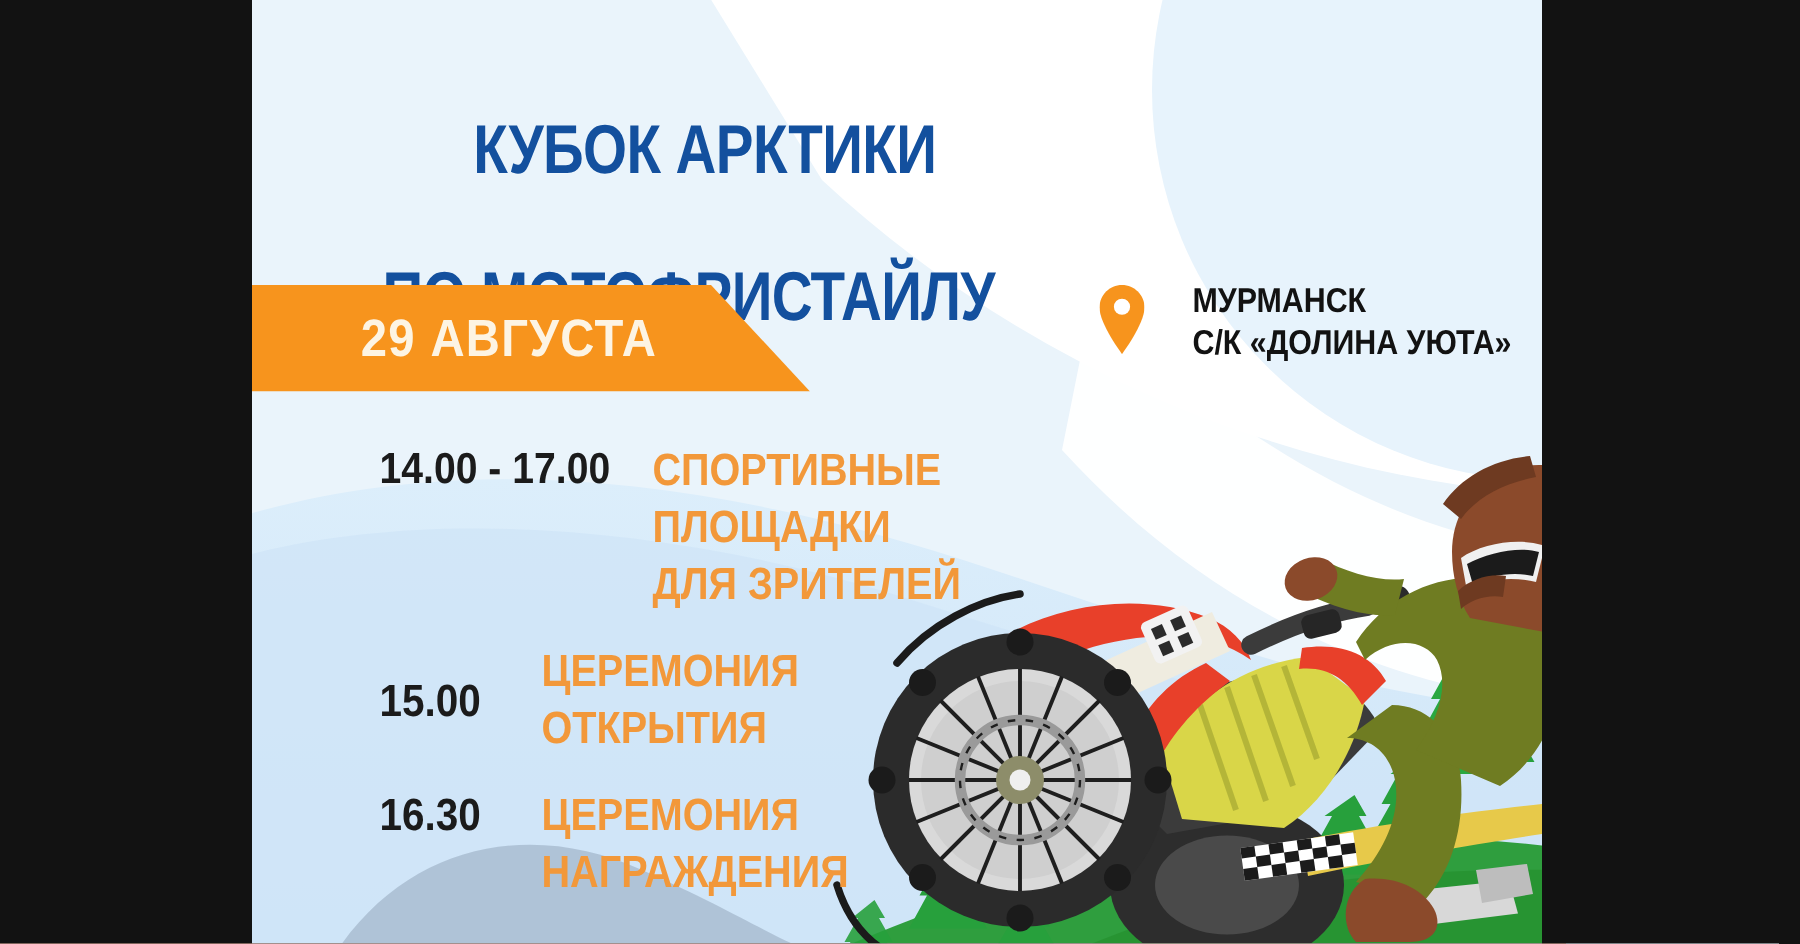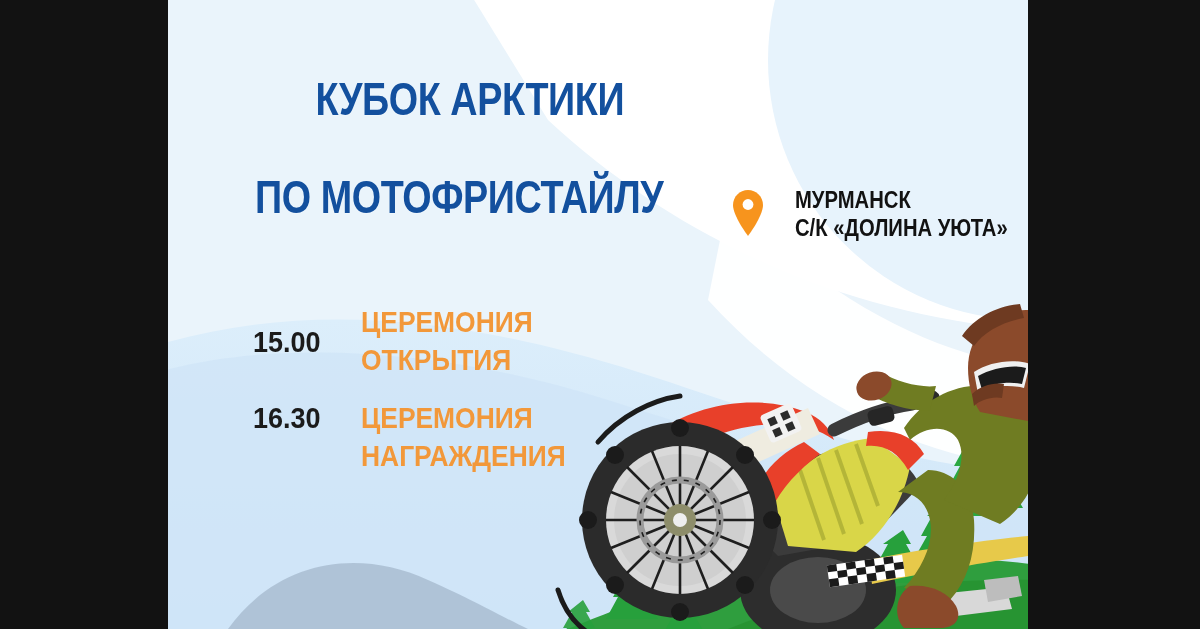--- a/index.html
+++ b/index.html
@@ -268,33 +268,44 @@
           <path d="M804,394 C812,386 826,382 836,384 L834,398 C824,396 812,400 806,406 Z" fill="#6e3a21"></path>
         </g>
       </g>
     </svg>
 
     <div class="title">
       <span>КУБОК АРКТИКИ</span>
       <span class="l2">ПО МОТОФРИСТАЙЛУ</span>
     </div>
 
+    <div class="ribbon-wrap">
+      <svg class="ribbon-shape" viewBox="0 0 380 71" preserveAspectRatio="none" xmlns="http://www.w3.org/2000/svg">
+        <polygon points="0,0 306,0 372,71 0,71" fill="#f7941d"></polygon>
+      </svg>
+      <div class="ribbon-label">29 АВГУСТА</div>
+    </div>
 
     <div class="loc">
       <svg class="pin" viewBox="0 0 30 46" xmlns="http://www.w3.org/2000/svg">
         <path d="M15,0 C6.7,0 0,6.7 0,15 C0,26 15,46 15,46 C15,46 30,26 30,15 C30,6.7 23.3,0 15,0 Z" fill="#f7941d"></path>
         <circle cx="15" cy="14.5" r="5.4" fill="#ffffff"></circle>
       </svg>
       <div class="loc-text">
         <div>МУРМАНСК</div>
         <div>С/К «ДОЛИНА УЮТА»</div>
       </div>
     </div>
 
     <div class="schedule">
+      <div class="srow r1">
+        <div class="stime">14.00 - 17.00</div>
+        <div class="sname">СПОРТИВНЫЕ ПЛОЩАДКИ
+ДЛЯ ЗРИТЕЛЕЙ</div>
+      </div>
       <div class="srow r2">
         <div class="stime">15.00</div>
         <div class="sname">ЦЕРЕМОНИЯ
 ОТКРЫТИЯ</div>
       </div>
       <div class="srow r3">
         <div class="stime">16.30</div>
         <div class="sname">ЦЕРЕМОНИЯ
 НАГРАЖДЕНИЯ</div>
       </div>

